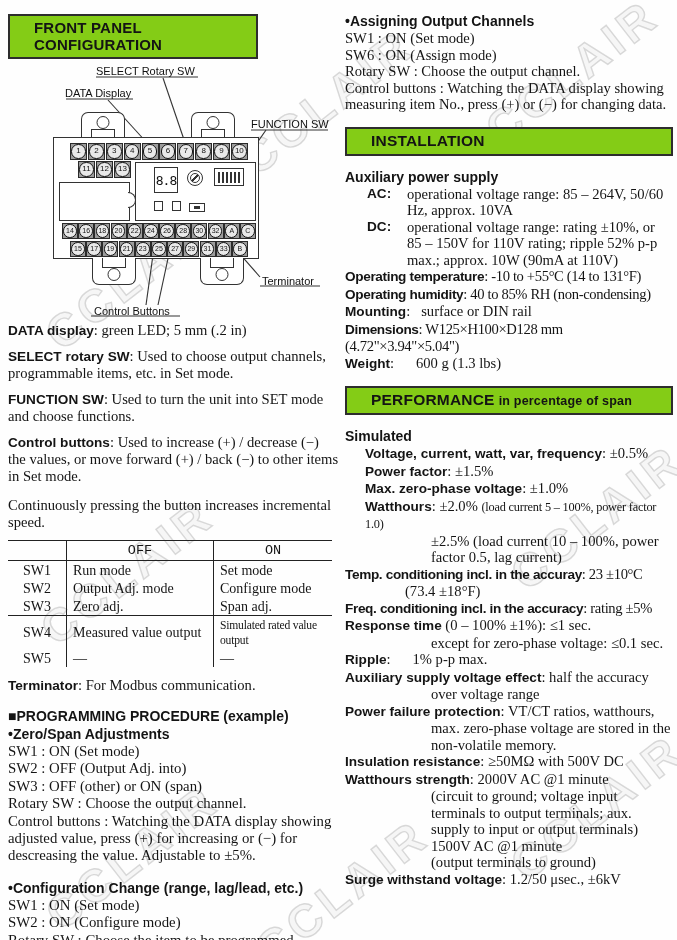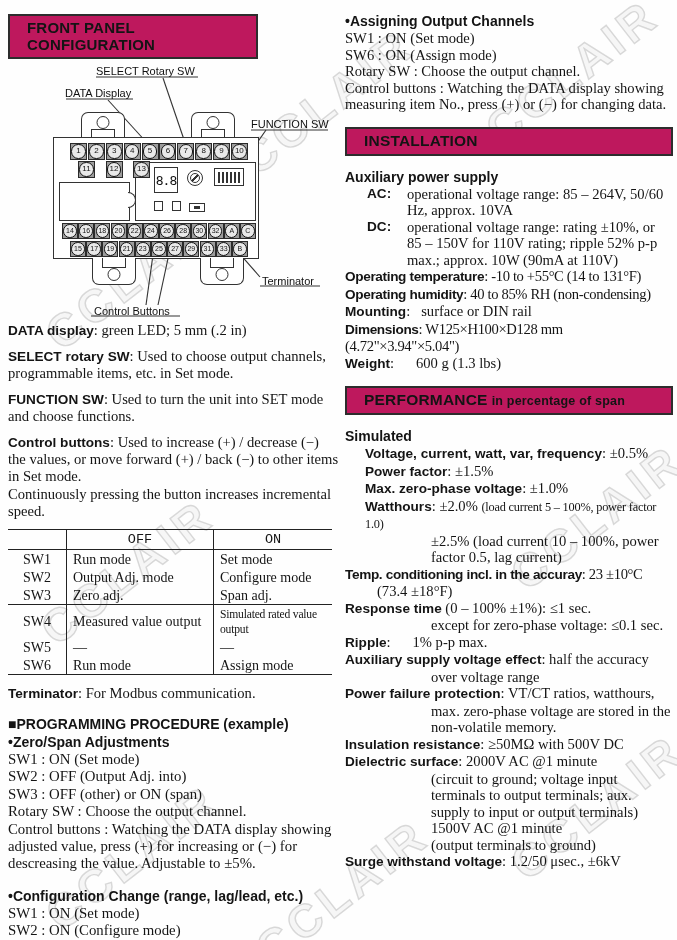--- a/index.html
+++ b/index.html
@@ -14,37 +14,37 @@
     font-size:46px;letter-spacing:5px;color:rgba(140,140,140,0.07);
     -webkit-text-stroke:1.4px rgba(160,160,160,0.38);
     transform:rotate(-38deg);white-space:nowrap;pointer-events:none;z-index:0;
   }
   
   .col{position:absolute;z-index:1;}
   #left-col{left:8px;top:14px;width:331px;}
   #right-col{left:345px;top:12px;width:328px;}
   
   .bar{
-    box-sizing:border-box;background:#be185d;border:2px solid #2d2d2d;
+    box-sizing:border-box;background:#84cc16;border:2px solid #2d2d2d;
     font-family:"Liberation Sans",sans-serif;font-weight:bold;
-    padding:3px 17px 4px;letter-spacing:0.2px;
+    padding:3px 24px 4px;letter-spacing:0.2px;
   }
   .bar-left{width:250px;font-size:15px;}
   .bar-right{width:100%;font-size:15.5px;margin:14px 0 12px;}
   .bar-sub{font-size:12.5px;margin-left:4px;}
   
   .t{font-family:"Liberation Sans",sans-serif;font-weight:bold;font-size:13.6px;}
   .r{font-size:14.6px;}
   p.spec{margin:0 0 9px;font-size:14.6px;line-height:17px;}
   .rline{font-size:14.6px;line-height:16.5px;}
   .lline{font-size:14.8px;line-height:17.4px;}
   .btitle{font-family:"Liberation Sans",sans-serif;font-weight:bold;font-size:14px;line-height:18px;}
   .hang{padding-left:86px;text-indent:-86px;}
   .ml86{margin-left:86px;}
-  .ml60{margin-left:32px;}
+  .ml60{margin-left:60px;}
   .ind{margin-left:20px;}
   .smalltxt{font-size:12.3px;letter-spacing:-0.2px;}
   .tight{letter-spacing:-0.35px;}
   
   table.swtable{
     border-collapse:collapse;width:324px;margin:6px 0 10px;
     font-size:14px;line-height:15px;
   }
   table.swtable th{
     font-family:Liberation Mono, monospace;font-weight:normal;font-size:13.5px;
@@ -181,21 +181,21 @@
         <i class="tc">
           <b>8</b>
         </i>
         <i class="tc">
           <b>9</b>
         </i>
         <i class="tc">
           <b>10</b>
         </i>
       </div>
-    <div class="trow" style="left:70px;top:97px;width:72px;">
+    <div class="trow" style="left:70px;top:97px;width:53px;">
 
     <i class="tc">
           <b>11</b>
         </i>
         <i class="tc">
           <b>12</b>
         </i>
         <i class="tc">
           <b>13</b>
         </i>
@@ -301,21 +301,21 @@
 
   <p class="spec">
     <b class="t">DATA display</b><span class="r">: green LED; 5 mm (.2 in)</span>
   </p>
   <p class="spec">
     <b class="t">SELECT rotary SW</b><span class="r">: Used to choose output channels, programmable items, etc. in Set mode.</span>
   </p>
   <p class="spec">
     <b class="t">FUNCTION SW</b><span class="r">: Used to turn the unit into SET mode and choose functions.</span>
   </p>
-  <p class="spec" style="margin-bottom:1px;">
+  <p class="spec" style="margin-bottom:12px;">
     <b class="t">Control buttons</b><span class="r">: Used to increase (+) / decrease (−) the values, or move forward (+) / back (−) to other items in Set mode.</span>
   </p>
   <p class="spec">
     <span class="r">Continuously pressing the button increases incremental speed.</span>
   </p>
 
   <table class="swtable">
     <thead>
       <tr>
         <th></th>
@@ -348,25 +348,20 @@
           <td>Measured value output</td>
           <td>Simulated rated value output</td>
         </tr>
 
         <tr>
           <td>SW5</td>
           <td>—</td>
           <td>—</td>
         </tr>
 
-        <tr>
-          <td>SW6</td>
-          <td>Run mode</td>
-          <td>Assign mode</td>
-        </tr>
       </tbody>
   </table>
 
   <p class="spec" style="margin-bottom:13px;">
     <b class="t">Terminator</b><span class="r">: For Modbus communication.</span>
   </p>
 
   <div class="btitle">■PROGRAMMING PROCEDURE (example)</div>
   <div class="btitle">•Zero/Span Adjustments</div>
   <div>
@@ -443,39 +438,42 @@
   </div>
   <div class="rline ind">
     <b class="t">Watthours</b><span>: ±2.0% </span><span class="smalltxt">(load current 5 – 100%, power factor 1.0)</span>
   </div>
   <div class="rline ml86">±2.5% (load current 10 – 100%, power factor 0.5, lag current)</div>
 
   <div class="rline tight">
     <b class="t">Temp. conditioning incl. in the accuray</b><span>: 23 ±10°C</span>
   </div>
   <div class="rline ml60">(73.4 ±18°F)</div>
+  <div class="rline tight">
+    <b class="t">Freq. conditioning incl. in the accuracy</b><span>: rating ±5%</span>
+  </div>
   <div class="rline">
     <b class="t">Response time</b><span> (0 – 100% ±1%): ≤1 sec.</span>
   </div>
   <div class="rline ml86">except for zero-phase voltage: ≤0.1 sec.</div>
   <div class="rline">
     <b class="t">Ripple</b><span>:  1% p-p max.</span>
   </div>
   <div class="rline">
     <b class="t">Auxiliary supply voltage effect</b><span>: half the accuracy</span>
   </div>
   <div class="rline ml86">over voltage range</div>
   <div class="rline hang">
     <b class="t">Power failure protection</b><span>: VT/CT ratios, watthours, max. zero-phase voltage are stored in the non-volatile memory.</span>
   </div>
   <div class="rline">
     <b class="t">Insulation resistance</b><span>: ≥50MΩ with 500V DC</span>
   </div>
   <div class="rline">
-    <b class="t">Dielectric surface</b><span>: 2000V AC @1 minute</span>
+    <b class="t">Watthours strength</b><span>: 2000V AC @1 minute</span>
   </div>
   <div class="rline ml86">(circuit to ground; voltage input terminals to output terminals; aux. supply to input or output terminals)</div>
   <div class="rline ml86">1500V AC @1 minute</div>
   <div class="rline ml86">(output terminals to ground)</div>
   <div class="rline">
     <b class="t">Surge withstand voltage</b><span>: 1.2/50 μsec., ±6kV</span>
   </div>
 
 </div>
 

